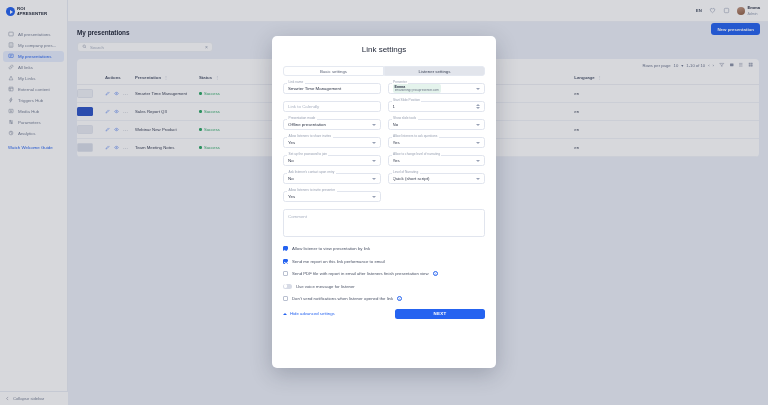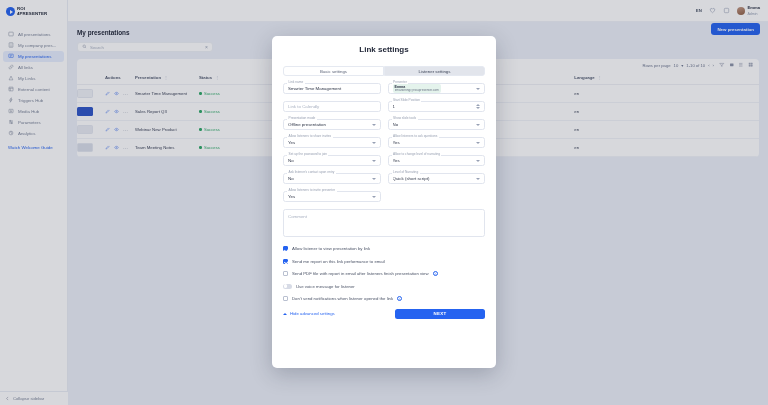--- a/index.html
+++ b/index.html
@@ -96,21 +96,21 @@
   .dot { width: 2.5px; height: 2.5px; border-radius: 50%; background: #2fa968; }
   .col-a { width: 28px; } .col-b { width: 30px; } .col-c { width: 64px; }
 
   
   .overlay { position: absolute; inset: 0; background: rgba(33,40,60,.18); }
   .modal {
     position: absolute; left: 272px; top: 36px; width: 224px; height: 332px;
     background: #fff; border-radius: 5px; box-shadow: 0 6px 22px rgba(20,28,50,.24);
     padding: 9px 11px 0 11px; overflow: hidden;
   }
-  .modal-title { text-align: center; font-size: 8px; font-weight: bold; color: #1d2334; margin-bottom: 12px; }
+  .modal-title { text-align: center; font-size: 8px; font-weight: normal; color: #1d2334; margin-bottom: 12px; }
   .tabs { display: flex; gap: 0; }
   .tab {
     flex: 1; height: 10px; display: flex; align-items: center; justify-content: center;
     font-size: 4.4px; color: #5b6378; background: #fff; border: 1px solid #e5e9f1;
   }
   .tab:first-child { border-radius: 3px 0 0 3px; }
   .tab:last-child { border-radius: 0 3px 3px 0; }
   .tab.active { background: #e2e5ec; color: #3b4357; }
 
   .form { margin-top: 7px; }

